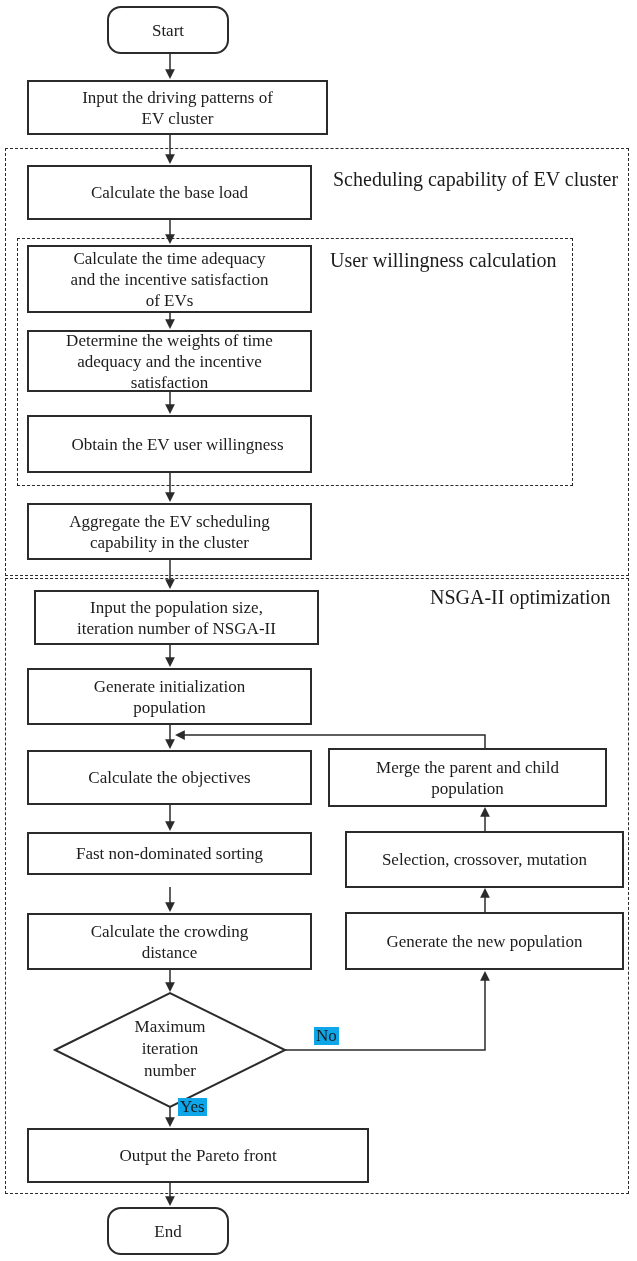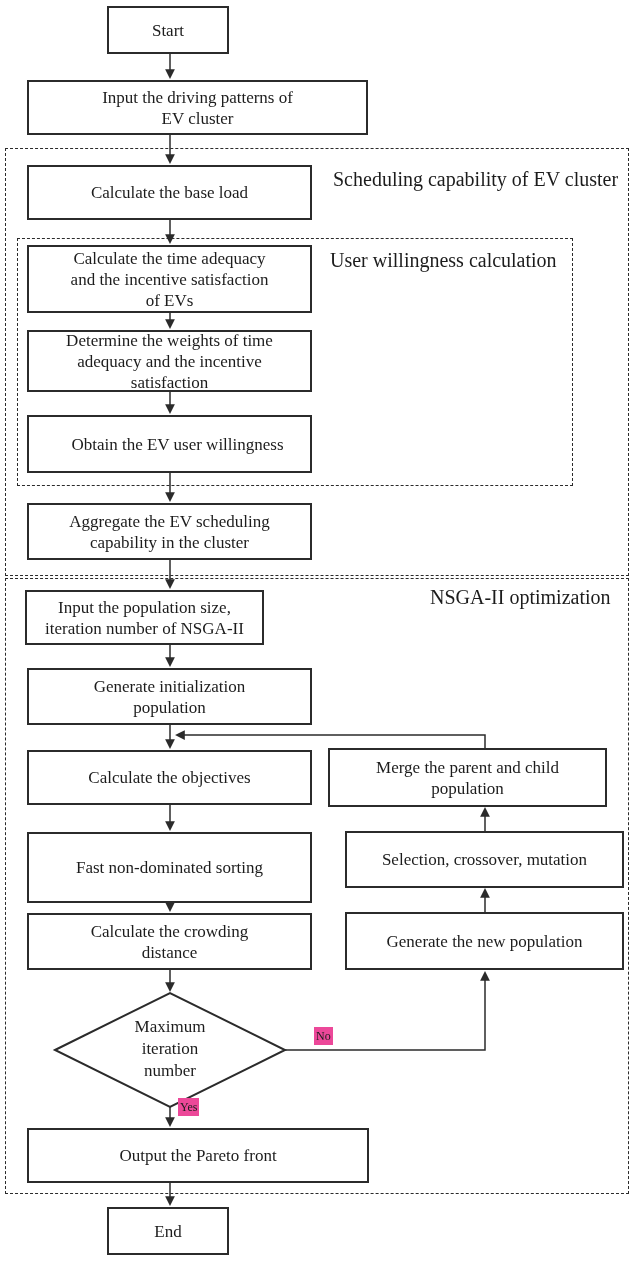--- a/index.html
+++ b/index.html
@@ -24,34 +24,34 @@
     position:absolute;z-index:2;
     box-sizing:border-box;
     border:2px solid #2b2b2b;
     background:#ffffff;
     display:flex;align-items:center;justify-content:center;
     text-align:center;
     font-size:17px;line-height:21px;
     padding:3px 8px;
     white-space:pre-line;
   }
-  .terminal{border-radius:0;}
+  .terminal{border-radius:14px;}
 
   #n-start{left:107px;top:6px;width:122px;height:48px;}
-  #n-input-driving{left:27px;top:80px;width:341px;height:55px;}
+  #n-input-driving{left:27px;top:80px;width:301px;height:55px;}
   #n-base-load{left:27px;top:165px;width:285px;height:55px;}
   #n-time-adequacy{left:27px;top:245px;width:285px;height:68px;}
   #n-weights{left:27px;top:330px;width:285px;height:62px;}
   #n-willingness{left:27px;top:415px;width:285px;height:58px;padding-left:24px;}
   #n-aggregate{left:27px;top:503px;width:285px;height:57px;}
-  #n-input-population{left:25px;top:590px;width:239px;height:55px;}
+  #n-input-population{left:34px;top:590px;width:285px;height:55px;}
   #n-generate-init{left:27px;top:668px;width:285px;height:57px;}
   #n-objectives{left:27px;top:750px;width:285px;height:55px;}
   #n-merge{left:328px;top:748px;width:279px;height:59px;}
-  #n-sorting{left:27px;top:832px;width:285px;height:71px;}
+  #n-sorting{left:27px;top:832px;width:285px;height:43px;}
   #n-selection{left:345px;top:831px;width:279px;height:57px;}
   #n-crowding{left:27px;top:913px;width:285px;height:57px;}
   #n-new-population{left:345px;top:912px;width:279px;height:58px;}
   #n-output{left:27px;top:1128px;width:342px;height:55px;}
   #n-end{left:107px;top:1207px;width:122px;height:48px;}
 
   
   .diamond-text{
     position:absolute;z-index:2;
     left:115px;top:1016px;width:110px;
@@ -65,21 +65,21 @@
     font-size:20px;line-height:20px;
     white-space:nowrap;
   }
   #lbl-scheduling{left:333px;top:169px;}
   #lbl-user-willingness{left:330px;top:250px;}
   #lbl-nsga{left:430px;top:587px;}
 
   
   .edge-label{
     position:absolute;z-index:2;
-    font-size:12px;line-height:18px;background:#ec4899;padding:0 2px;
+    font-size:17px;line-height:18px;background:#0ea5e9;padding:0 2px;
   }
   #lbl-no{left:314px;top:1027px;}
   #lbl-yes{left:178px;top:1098px;}
 </style>
 </head>
 <body>
 
 <div class="canvas">
 
   <div class="region" id="region-a"></div>

